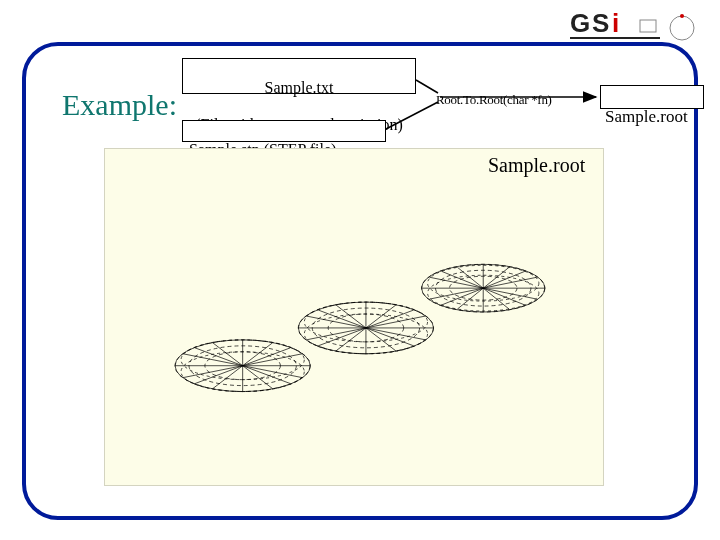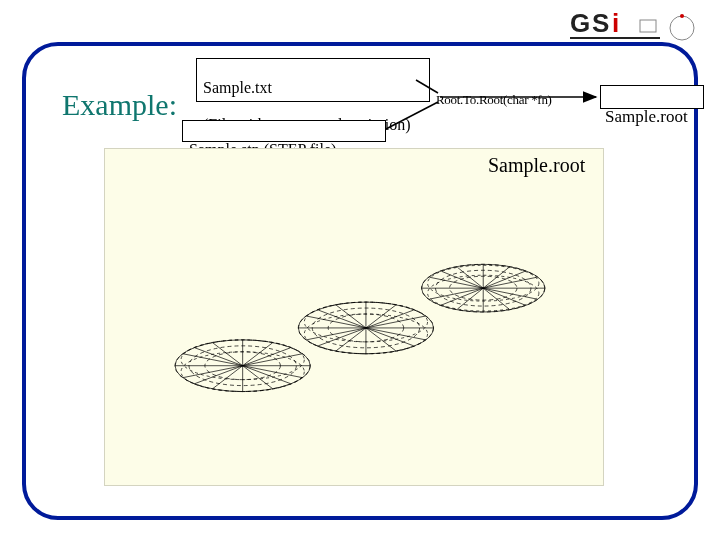--- a/index.html
+++ b/index.html
@@ -45,23 +45,24 @@
     position: absolute;
     border: 1px solid #000;
     background: #fff;
     padding: 2px 6px;
     font-size: 16px;
     line-height: 1.15;
     white-space: pre-line;
   }
   .box-input {
     top: 58px;
-    left: 196px;
+    left: 182px;
     width: 234px;
-    height: 44px;
+    height: 36px;
+    text-align: center;
   }
   .box-step {
     top: 120px;
     left: 182px;
     width: 204px;
     height: 22px;
   }
   .box-output {
     top: 85px;
     left: 600px;

